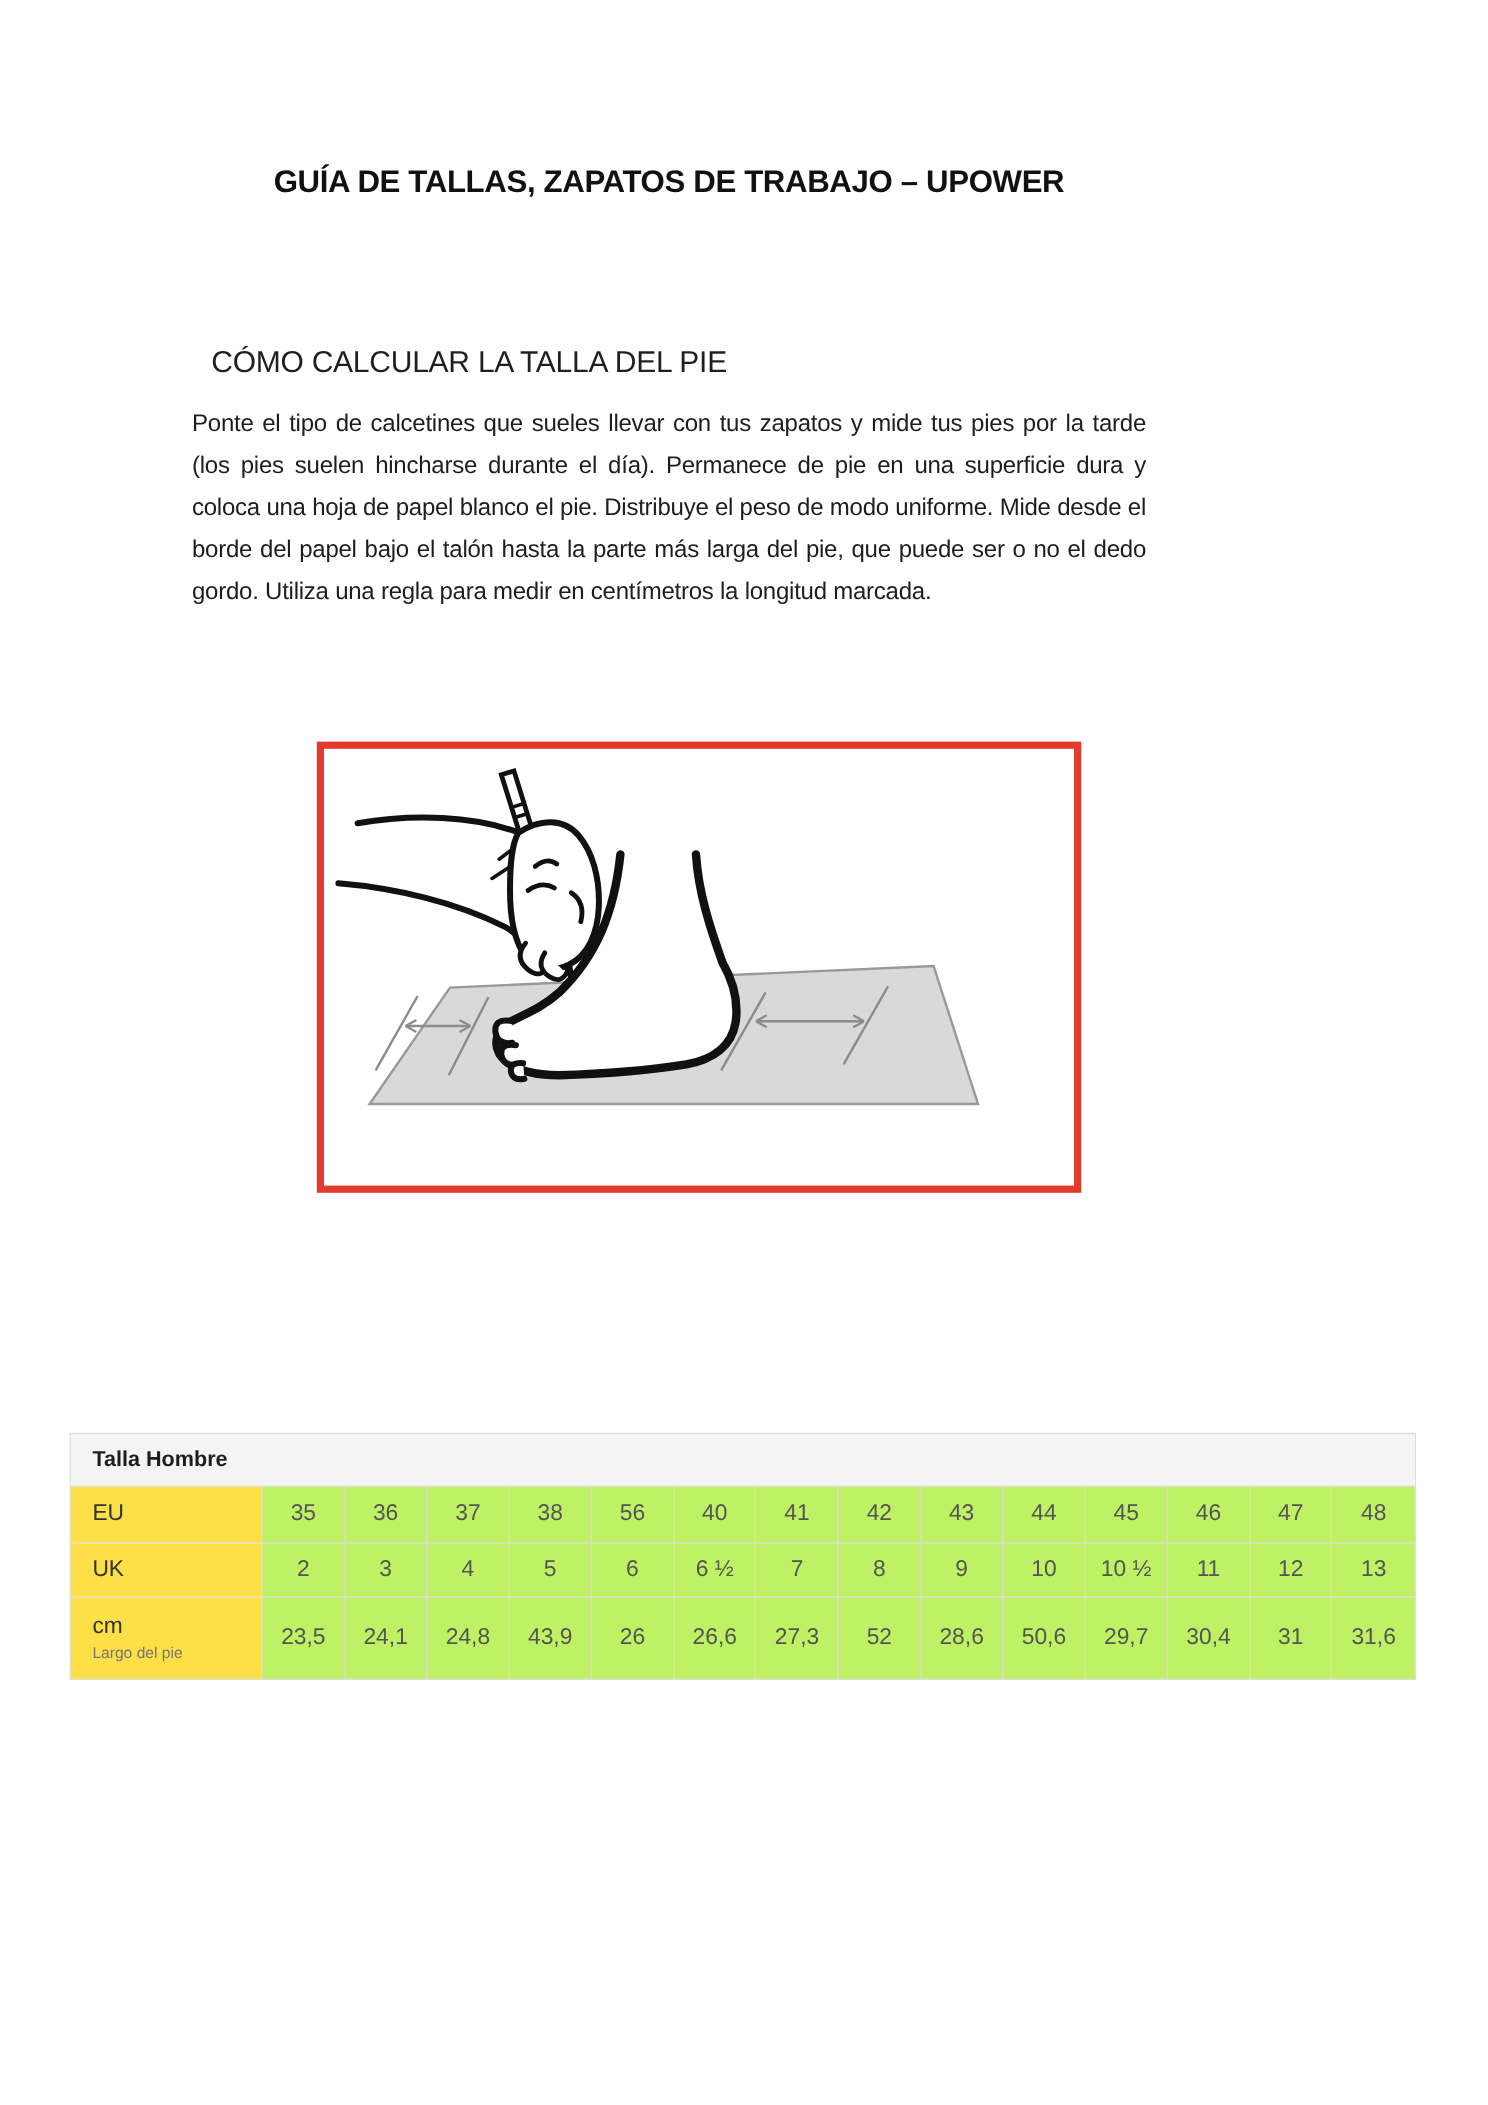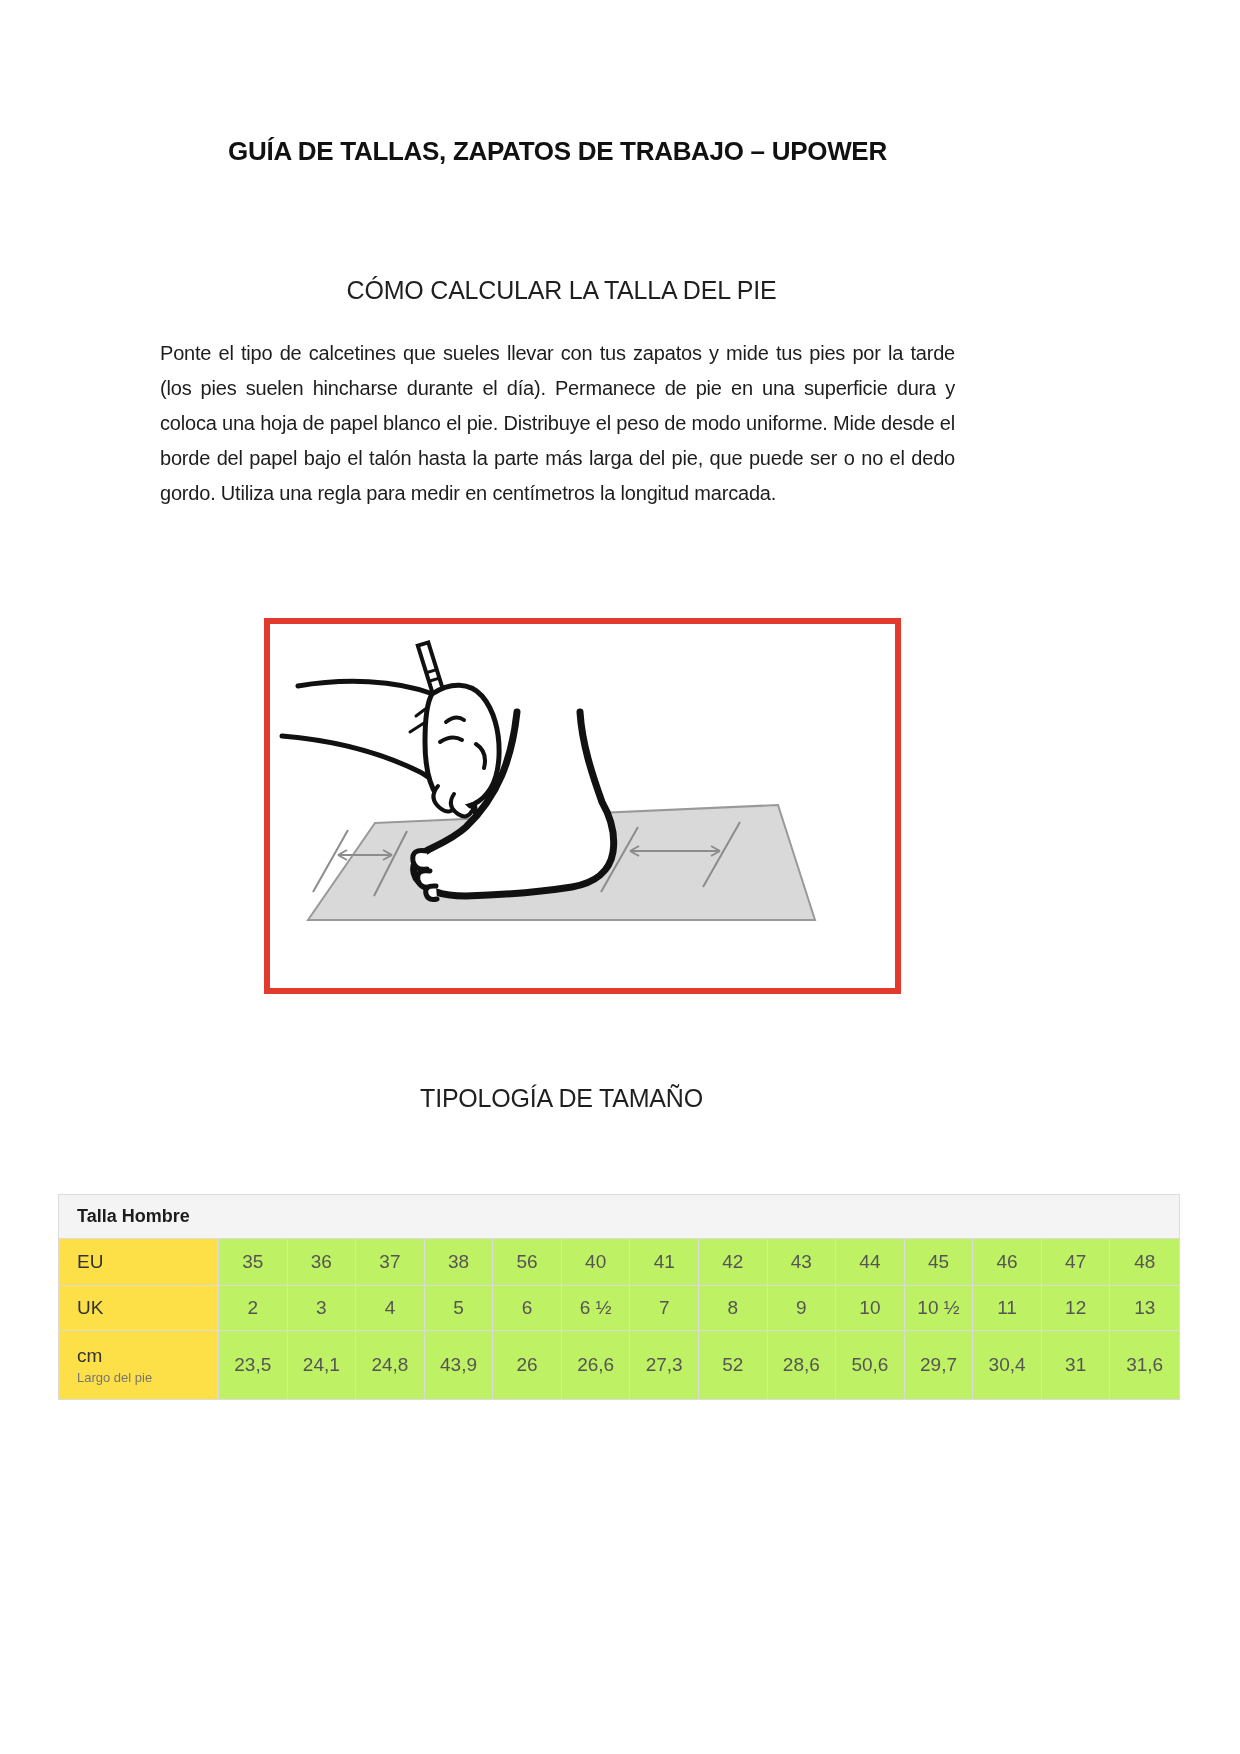--- a/index.html
+++ b/index.html
@@ -12,21 +12,21 @@
     color:#1d1d1d;
     overflow:hidden;
   }
   .doc-title {
     position:absolute; left:160px; top:136px; width:795px;
     margin:0; text-align:center;
     font-size:26px; font-weight:700; letter-spacing:-0.3px; color:#111;
   }
   .sec-heading {
     position:absolute; left:160px; width:795px;
-    margin:4px; text-align:center;
+    margin:16px; text-align:left;
     font-size:25px; font-weight:400; color:#1f1f1f; letter-spacing:-0.2px;
   }
   .sec-heading.h-como { top:272px; }
   .sec-heading.h-tipo { top:1080px; }
   .instructions {
     position:absolute; left:160px; top:336px; width:795px;
     margin:0; text-align:justify;
     font-size:20px; line-height:35px; color:#1d1d1d; letter-spacing:-0.2px;
   }
   .figure {
@@ -136,21 +136,20 @@
         </g>
 
         <g stroke="#111111" stroke-width="3" stroke-linecap="round">
           <path d="M146,92 l12,-9"></path>
           <path d="M140,108 l14,-9"></path>
         </g>
       </g>
     </svg>
   </div>
 
-  <h2 class="sec-heading h-tipo">TIPOLOGÍA DE TAMAÑO</h2>
 
   <div class="size-table" id="size-table">
       <div class="st-header">Talla Hombre</div>
       <div class="st-row r0">
         <div class="st-label">
           <span>EU</span>
         </div>
         <div class="st-cell">35</div>
         <div class="st-cell">36</div>
         <div class="st-cell">37</div>

